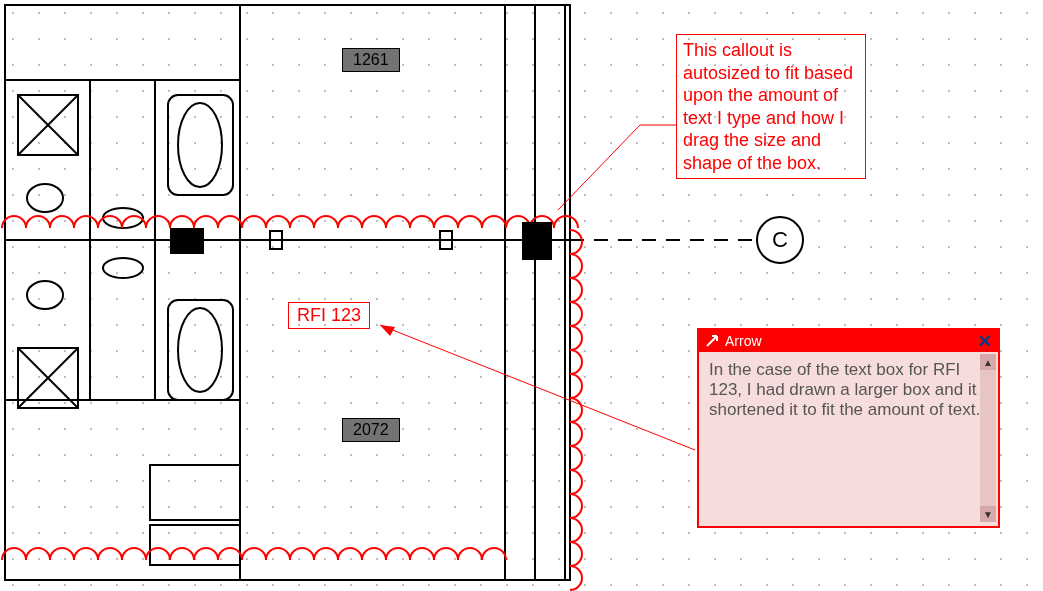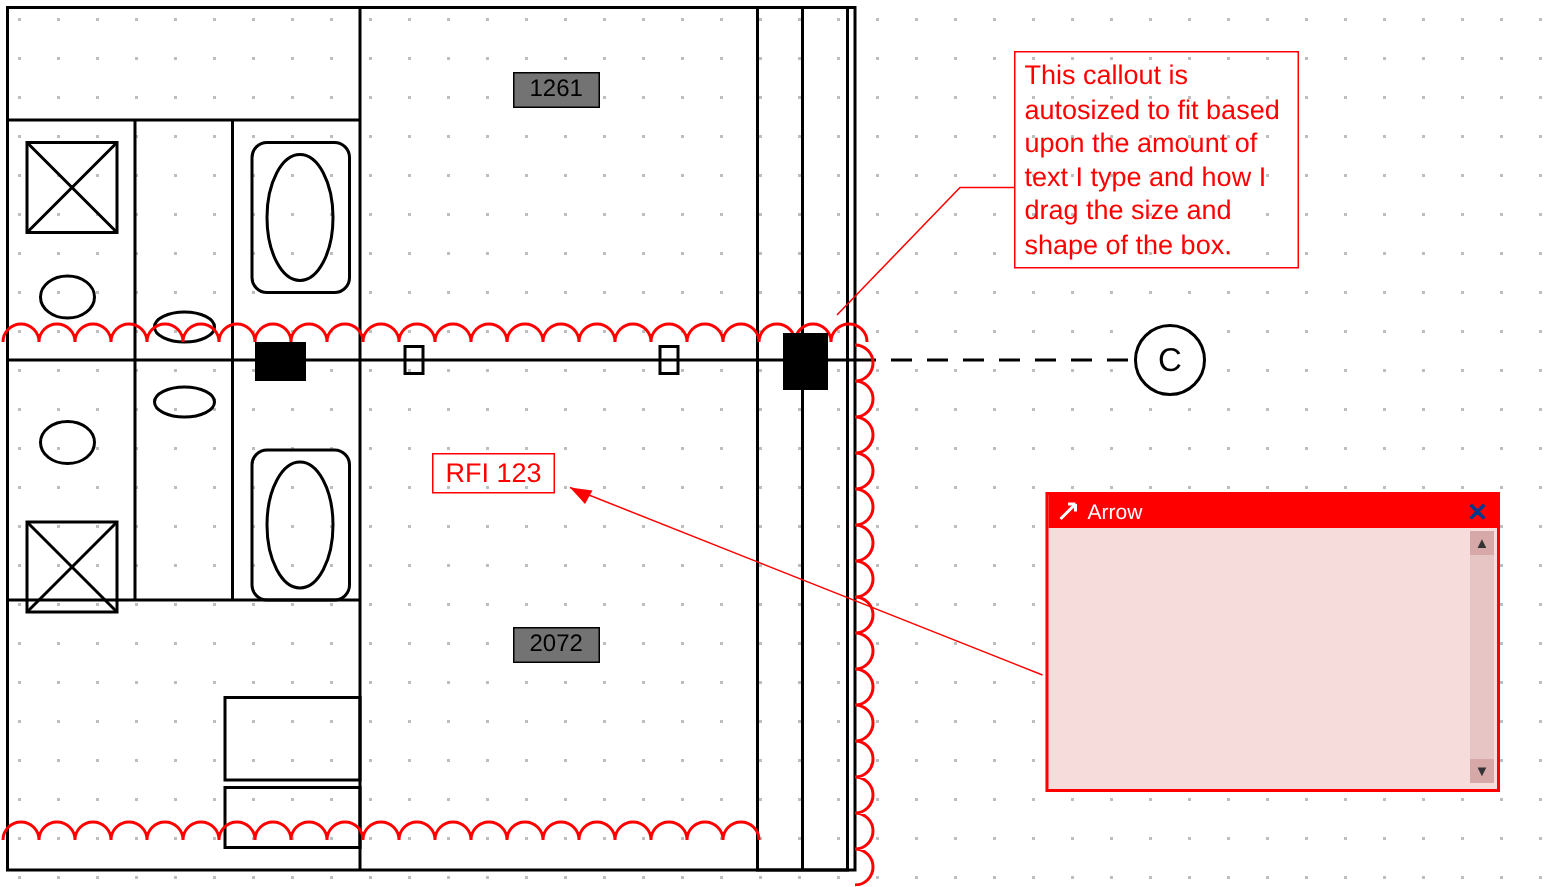--- a/index.html
+++ b/index.html
@@ -126,18 +126,21 @@
   </div>
 
   <div class="tooltip" style="left:697px;top:328px;width:303px;height:200px">
     <div class="tooltip-hdr">
       <svg class="arrow-ic" viewBox="0 0 14 14">
           <path d="M2 12 L12 2 M12 2 L7 2 M12 2 L12 7" stroke="#fff" stroke-width="2" fill="none"></path>
         </svg>
       <span class="ttl">Arrow</span>
       <span class="close">✕</span>
     </div>
+    <div class="tooltip-body">
+      <span>In the case of the text box for RFI 123, I had drawn a larger box and it shortened it to fit the amount of text.</span>
+    </div>
     <div class="scrollbar">
       <div class="thumb-up">▲</div>
       <div class="thumb-dn">▼</div>
     </div>
   </div>
 </div>
 
 </body></html>

